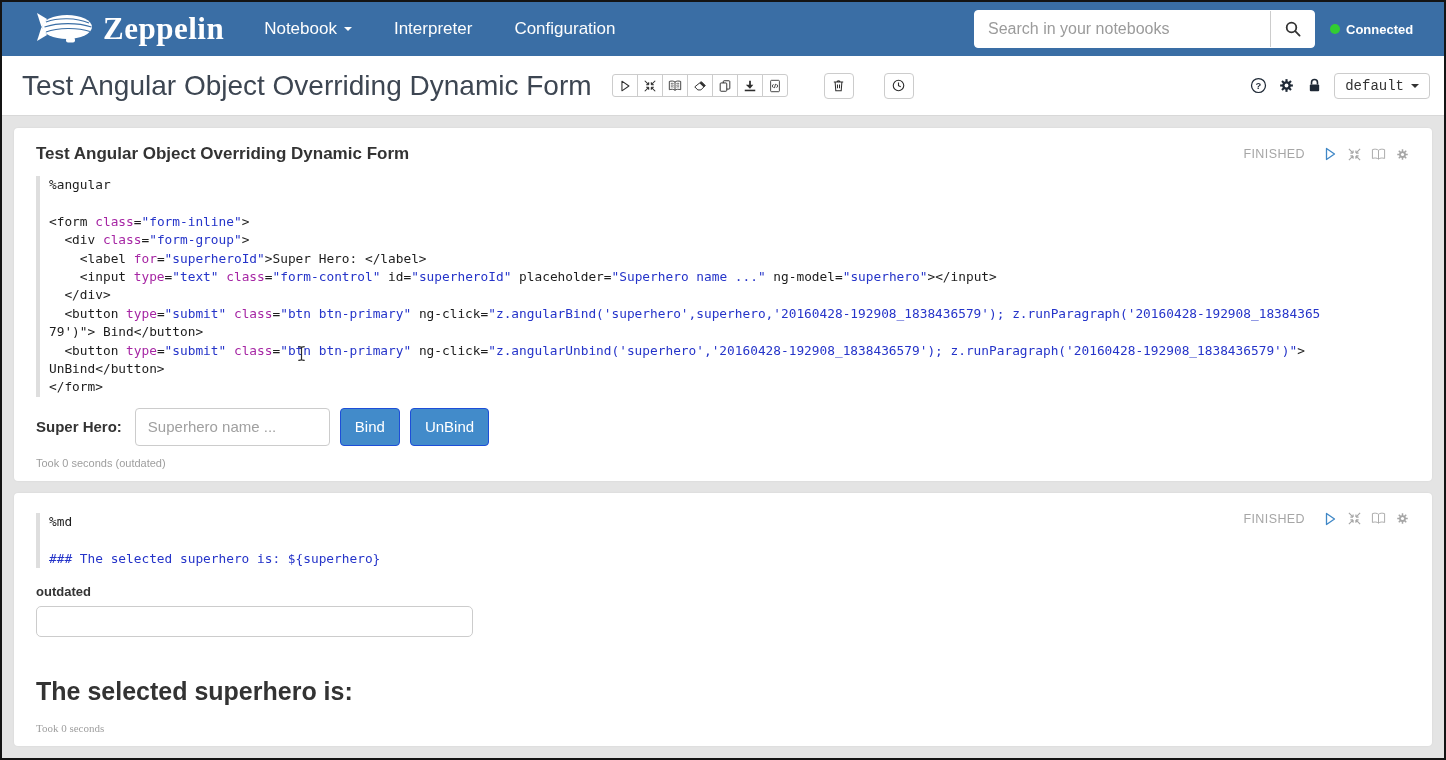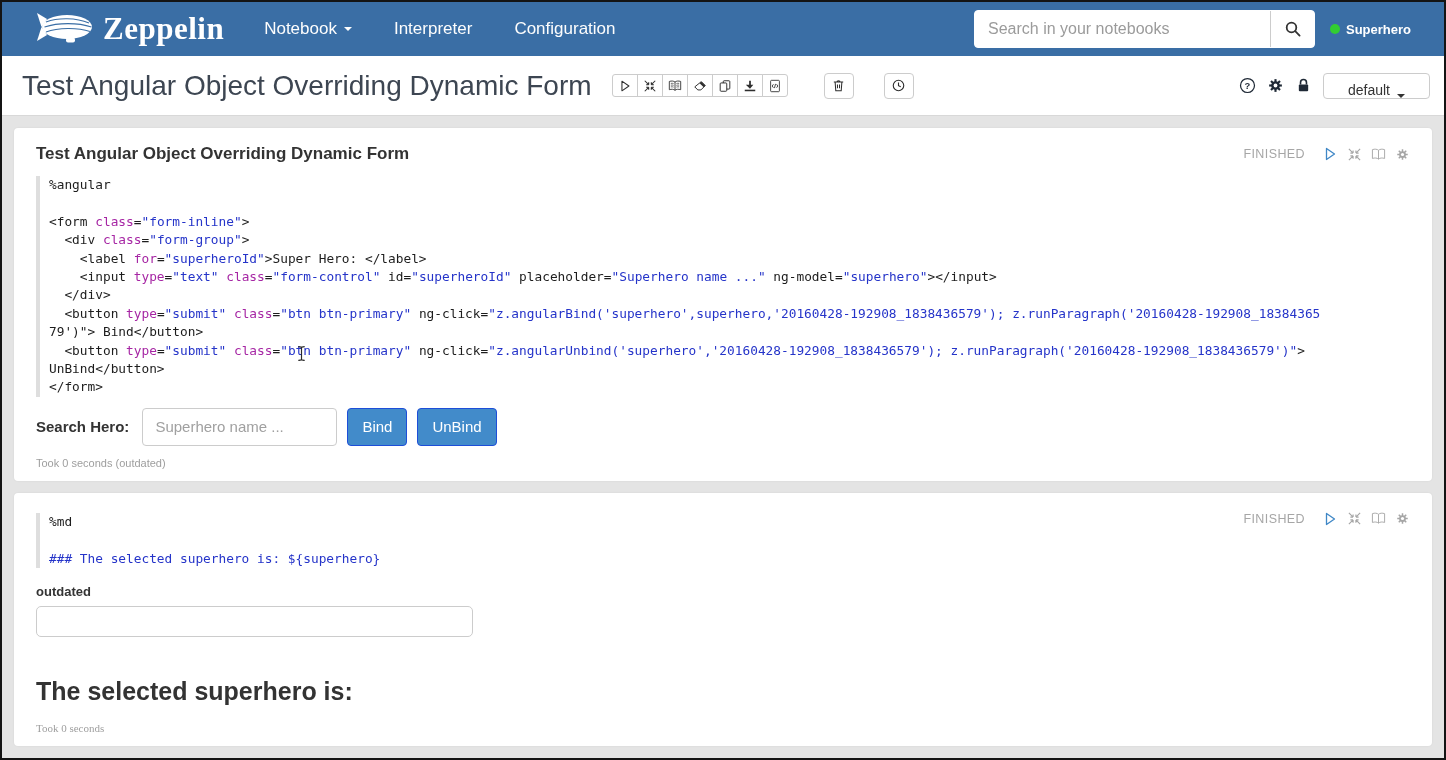--- a/index.html
+++ b/index.html
@@ -57,22 +57,22 @@
   .tb-single {
     width:30px; height:26px; border:1px solid #ccc; background:#fff; border-radius:4px;
     display:flex; align-items:center; justify-content:center; color:#2e2e2e; cursor:pointer; padding:0;
   }
   .tb-single svg { width:15px; height:15px; }
   .ml-trash { margin-left:36px; } .ml-clock { margin-left:30px; }
   .right-icons { margin-left:auto; display:flex; align-items:center; gap:11px; color:#1f2936; }
   .right-icons svg { width:17px; height:17px; cursor:pointer; }
   .default-btn {
     border:1px solid #ccc; background:#fff; border-radius:4px; height:26px;
-    padding:0 24px; font-size:14px; color:#333; display:flex; align-items:flex-end; gap:7px; cursor:pointer;
-    font-family:Liberation Sans, sans-serif;
+    padding:0 10px; font-size:14px; color:#333; display:flex; align-items:center; gap:7px; cursor:pointer;
+    font-family:Liberation Mono, monospace;
   }
 
   
   .content { padding:12px 14px 0; }
   .card {
     background:#fff; border-radius:4px; margin-bottom:12px;
     padding:16px 22px 8px; position:relative;
     box-shadow:0 0 2px rgba(0,0,0,.08);
   }
   .para-head { display:flex; justify-content:space-between; align-items:center; }
@@ -156,21 +156,21 @@
       <input class="search-input" type="text" placeholder="Search in your notebooks" style="">
       <button class="search-btn">
         <svg viewBox="0 0 18 18" fill="none" stroke="#333" stroke-width="1.8">
           <circle cx="7.5" cy="7.5" r="4.8"></circle>
           <path d="M11.2 11.2 L15.6 15.6" stroke-linecap="round"></path>
         </svg>
       </button>
     </div>
     <div class="connected">
       <span class="conn-dot"></span>
-      <span class="conn-label">Superhero</span>
+      <span class="conn-label">Connected</span>
     </div>
   </div>
 </div>
 
 <div class="titlebar">
   <span class="note-title">Test Angular Object Overriding Dynamic Form</span>
 
   <div class="btn-group">
     <button class="tb-btn">
       <svg viewBox="0 0 16 16" fill="none" stroke="currentColor" stroke-width="1.2" stroke-linejoin="round">
@@ -273,21 +273,21 @@
           <rect x="7.2" y="2.4" width="1.6" height="11.2" transform="rotate(135 8 8)"></rect>
           <circle cx="8" cy="8" r="3.6"></circle>
           <circle cx="8" cy="8" r="1.7" fill="#fff"></circle>
         </svg>
       </div>
     </div>
 
     <div class="code"><div class="code-line"><span class="tok-plain">%angular</span></div><div class="code-line">&nbsp;</div><div class="code-line"><span class="tok-plain">&lt;form </span><span class="tok-kw">class</span><span class="tok-plain">=</span><span class="tok-str">"form-inline"</span><span class="tok-plain">&gt;</span></div><div class="code-line"><span class="tok-plain">  &lt;div </span><span class="tok-kw">class</span><span class="tok-plain">=</span><span class="tok-str">"form-group"</span><span class="tok-plain">&gt;</span></div><div class="code-line"><span class="tok-plain">    &lt;label </span><span class="tok-kw">for</span><span class="tok-plain">=</span><span class="tok-str">"superheroId"</span><span class="tok-plain">&gt;Super Hero: &lt;/label&gt;</span></div><div class="code-line"><span class="tok-plain">    &lt;input </span><span class="tok-kw">type</span><span class="tok-plain">=</span><span class="tok-str">"text"</span><span class="tok-plain"> </span><span class="tok-kw">class</span><span class="tok-plain">=</span><span class="tok-str">"form-control"</span><span class="tok-plain"> id=</span><span class="tok-str">"superheroId"</span><span class="tok-plain"> placeholder=</span><span class="tok-str">"Superhero name ..."</span><span class="tok-plain"> ng-model=</span><span class="tok-str">"superhero"</span><span class="tok-plain">&gt;&lt;/input&gt;</span></div><div class="code-line"><span class="tok-plain">  &lt;/div&gt;</span></div><div class="code-line"><span class="tok-plain">  &lt;button </span><span class="tok-kw">type</span><span class="tok-plain">=</span><span class="tok-str">"submit"</span><span class="tok-plain"> </span><span class="tok-kw">class</span><span class="tok-plain">=</span><span class="tok-str">"btn btn-primary"</span><span class="tok-plain"> ng-click=</span><span class="tok-str">"z.angularBind('superhero',superhero,'20160428-192908_1838436579'); z.runParagraph('20160428-192908_18384365</span></div><div class="code-line"><span class="tok-plain">79')"&gt; Bind&lt;/button&gt;</span></div><div class="code-line"><span class="tok-plain">  &lt;button </span><span class="tok-kw">type</span><span class="tok-plain">=</span><span class="tok-str">"submit"</span><span class="tok-plain"> </span><span class="tok-kw">class</span><span class="tok-plain">=</span><span class="tok-str">"btn btn-primary"</span><span class="tok-plain"> ng-click=</span><span class="tok-str">"z.angularUnbind('superhero','20160428-192908_1838436579'); z.runParagraph('20160428-192908_1838436579')"</span><span class="tok-plain">&gt;</span></div><div class="code-line"><span class="tok-plain">UnBind&lt;/button&gt;</span></div><div class="code-line"><span class="tok-plain">&lt;/form&gt;</span></div></div>
 
     <div class="form-row">
-      <span class="sh-label">Search Hero:</span>
+      <span class="sh-label">Super Hero:</span>
       <input class="sh-input" type="text" placeholder="Superhero name ..." style="">
       <button class="btn-primary">Bind</button>
       <button class="btn-primary">UnBind</button>
     </div>
 
     <div class="took">Took 0 seconds (outdated)</div>
   </div>
 
   <div class="card card2">
     <div class="para-controls abs">

